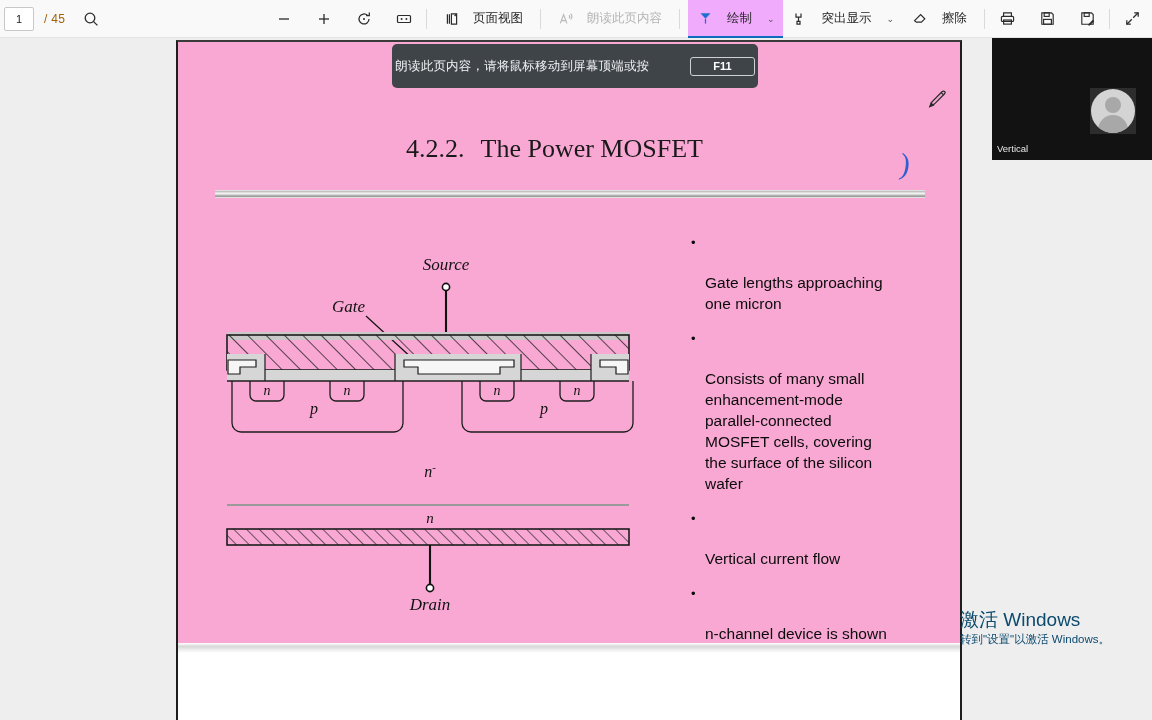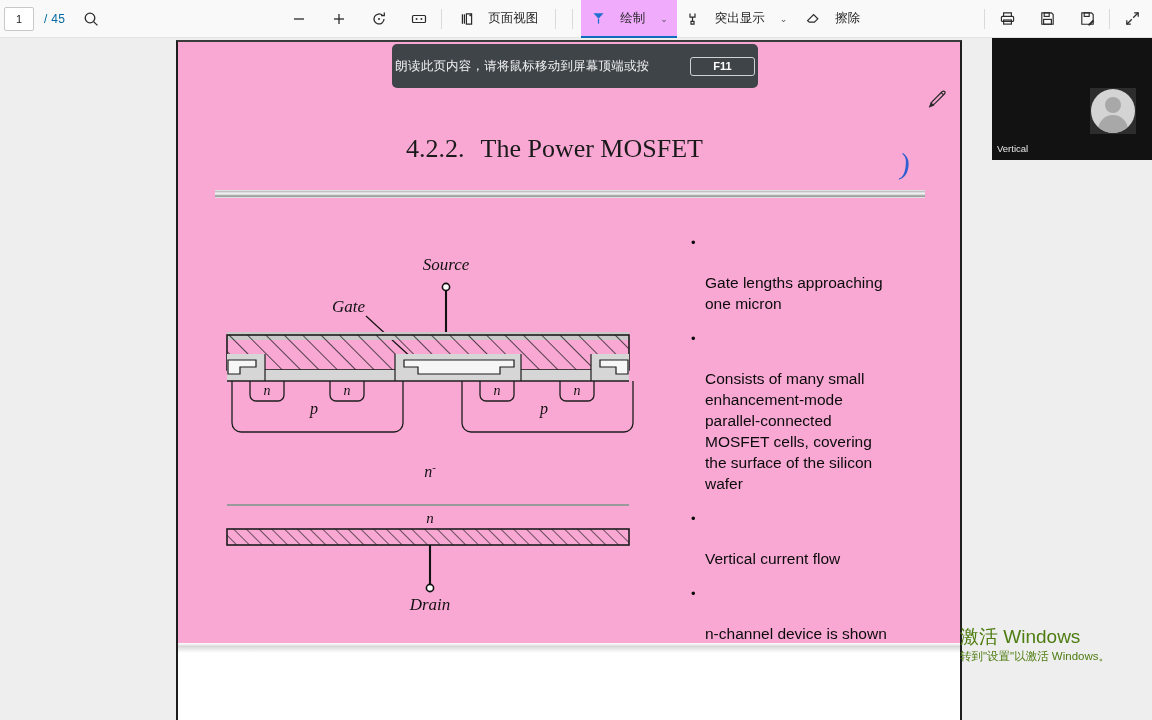--- a/index.html
+++ b/index.html
@@ -25,21 +25,21 @@
   }
   .page-box {
     width: 30px; height: 24px;
     border: 1px solid #c8c8c8; border-radius: 2px;
     background: #fff;
     margin-left: 4px;
     display: flex; align-items: center; justify-content: center;
     font-size: 11px; color: #222; flex: none;
   }
   .page-total {
-    font-size: 12px; color: #0369a1; margin-left: 10px;
+    font-size: 12px; color: #a16207; margin-left: 10px;
     letter-spacing: .3px; flex: none;
   }
   .tb-icon {
     width: 28px; height: 28px;
     display: flex; align-items: center; justify-content: center;
     flex: none; color: #2b2b2b;
   }
   .tb-icon.gap-l { margin-left: 12px; }
   .tb-btn {
     height: 38px; display: flex; align-items: center;
@@ -171,23 +171,23 @@
     width: 30px; height: 22px;
     border-radius: 15px 15px 0 0; background: #a8a8a8;
   }
   #video .vlabel {
     position: absolute; left: 5px; bottom: 6px;
     color: #e8e8e8; font-size: 9.5px;
   }
 
   
   #watermark {
-    position: absolute; right: 2px; top: 587px;
+    position: absolute; right: 2px; top: 570px;
     width: 190px; text-align: left; z-index: 5;
-    color: #4d7c0f;
+    color: #0c4a6e;
   }
   #watermark .wm1 { font-size: 19px; line-height: 23px; }
   #watermark .wm2 { font-size: 11.5px; line-height: 16px; }
 </style>
 </head>
 <body>
 
 <div id="toolbar">
 
   <div class="page-box">
@@ -236,20 +236,27 @@
     <svg width="16" height="16" viewBox="0 0 16 16" fill="none" stroke="#2b2b2b" stroke-width="1.2">
       <path d="M3.4 3.2v9.6M5.4 3.2v9.6"></path>
       <path d="M7.4 2.8h5.2v10.4H7.4z"></path>
         <path d="M12.6 2.8l-2 2.2"></path>
     </svg>
     <span class="cn">页面视图</span>
   </div>
 
   <div class="tb-sep"></div>
 
+  <div class="tb-btn disabled">
+    <svg width="16" height="16" viewBox="0 0 16 16" fill="none" stroke="#b9b9b9" stroke-width="1.2">
+      <path d="M2.3 12.4L5.6 3.6l3.3 8.8M3.5 9.6h4.2"></path>
+      <path d="M11 4.2c1 .8 1 2.2 0 3M12.6 2.8c1.8 1.4 1.8 4.2 0 5.6"></path>
+    </svg>
+    <span class="cn">朗读此页内容</span>
+  </div>
 
   <div class="tb-sep"></div>
 
   <div class="tb-btn active">
     <svg width="17" height="17" viewBox="0 0 17 17" fill="none">
       <path d="M3.5 3.2h10l-5 5.6z" fill="#1f6fd0"></path>
       <path d="M8.5 8.8v4.8" stroke="#1f6fd0" stroke-width="1.3"></path>
     </svg>
     <span class="cn">绘制</span>
     <span class="caret">⌄</span>

